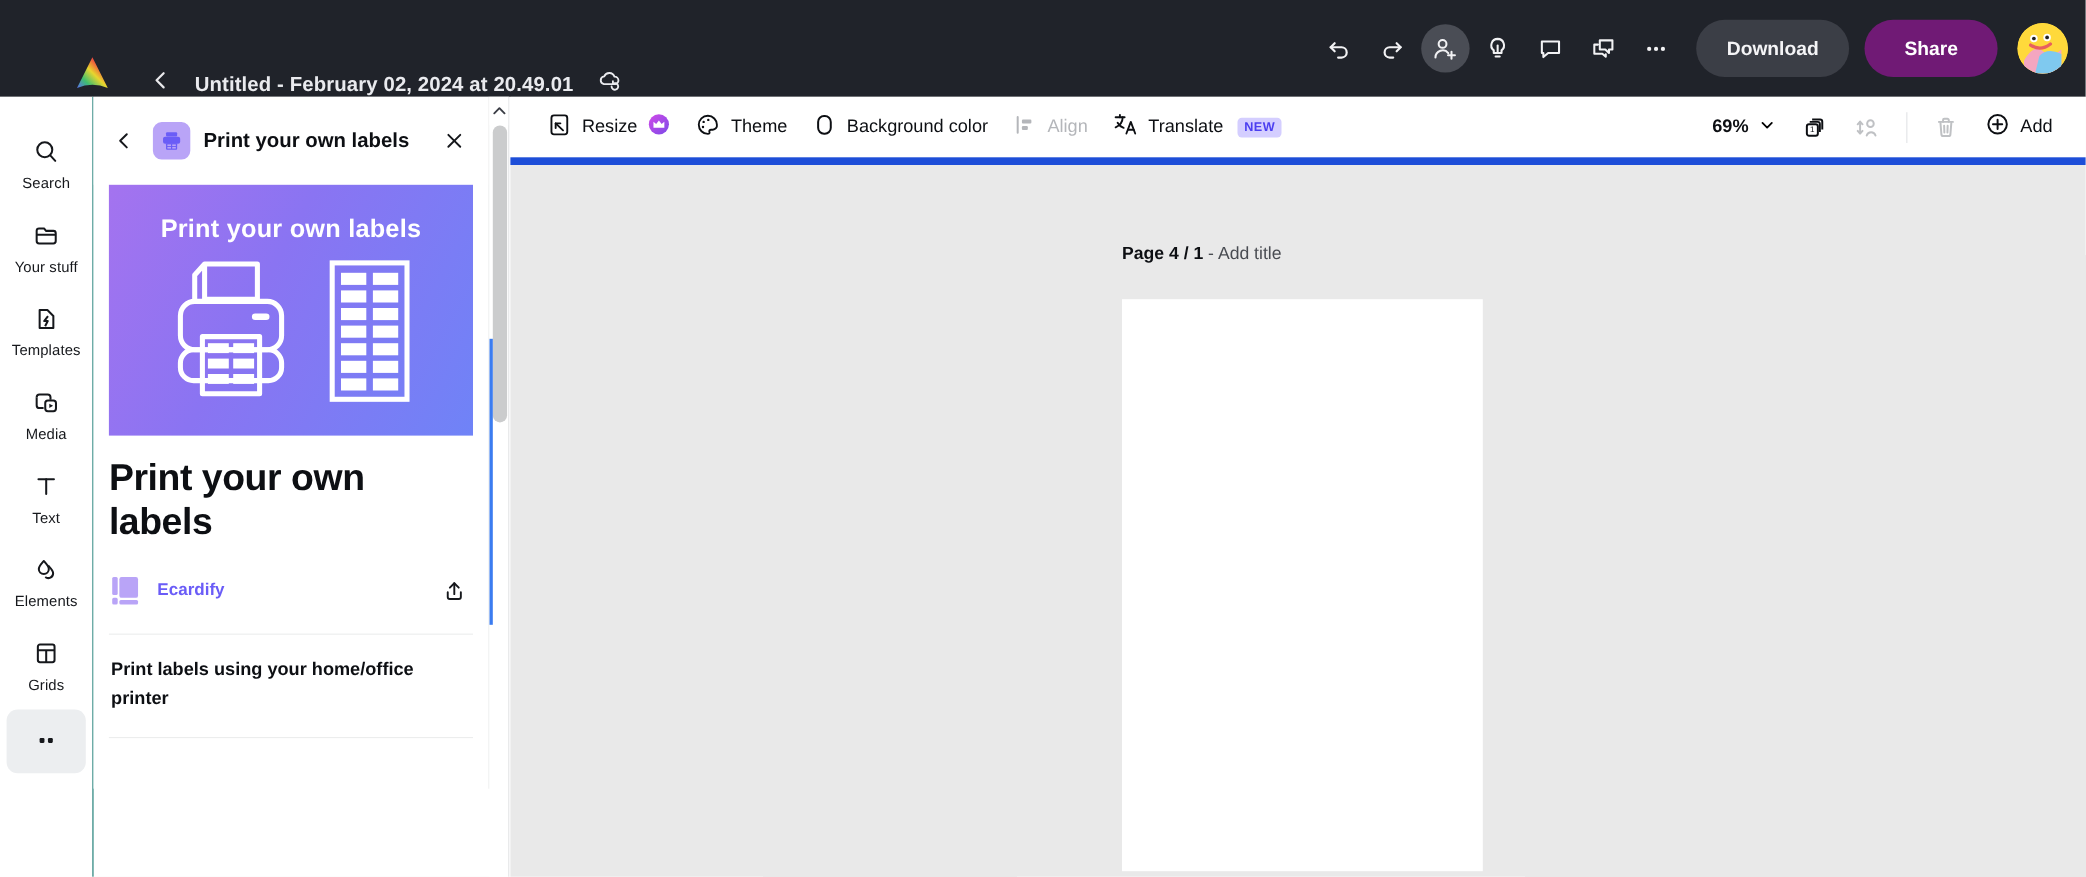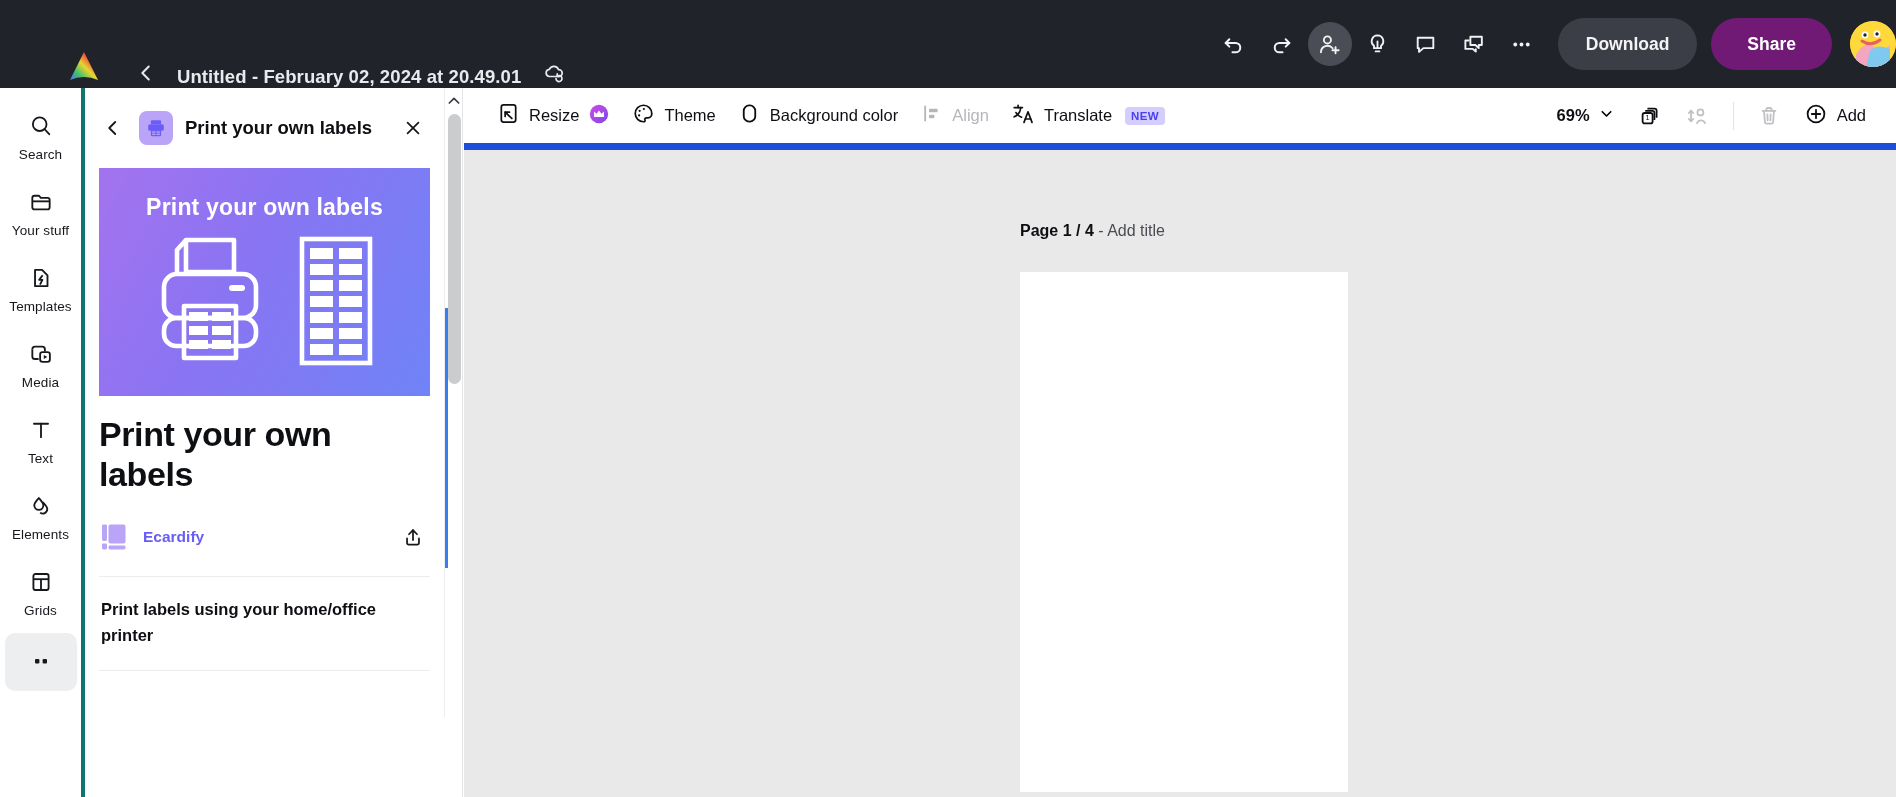--- a/index.html
+++ b/index.html
@@ -20,21 +20,21 @@
     width: 30px; height: 30px; display: flex; align-items: center; justify-content: center;
     color: #e9e9ec; cursor: pointer; margin-right: 16px;
   }
   .doc-title {
     color: #e9eaee; font-size: 18.5px; font-weight: 700; letter-spacing: .1px;
     white-space: nowrap;
   }
   .cloud-sync { margin-left: 18px; width: 30px; height: 30px; color: #e9eaee; display:flex;align-items:center;justify-content:center; }
 
   .topbar-right {
-    margin-left: auto; display: flex; align-items: center; gap: 4px; 
+    margin-left: auto; display: flex; align-items: center; gap: 4px; padding-right: 16px;
   }
   .ticon {
     width: 44px; height: 44px; border-radius: 50%;
     display: flex; align-items: center; justify-content: center;
     color: #f2f2f4; cursor: pointer;
   }
   .ticon.active { background: #4a4d55; }
   .btn-download {
     height: 52px; padding: 0 28px; border-radius: 26px; background: #3b3e46;
     color: #f4f4f6; font-size: 17.5px; font-weight: 700; display: flex; align-items: center;
@@ -47,23 +47,23 @@
   }
   .avatar {
     width: 46px; height: 46px; border-radius: 50%; margin-left: 14px;
     background: #ffd93b; display:flex;align-items:center;justify-content:center;
     cursor: pointer; overflow: hidden;
   }
 
   
   .rail {
     position: absolute; top: 88px; left: 0; width: 85px; height: 709px;
-    background: #ffffff; border-right: 4px solid #0f766e;
+    background: #ffffff; border-right: 1px solid #0f766e;
     display: flex; flex-direction: column; align-items: center;
-    padding-top: 13px; overflow: hidden;
+    padding-top: 25px; overflow: hidden;
   }
   .rail-item {
     width: 72px; padding: 10px 0 6px; display: flex; flex-direction: column;
     align-items: center; gap: 6px; cursor: pointer; border-radius: 10px; margin-bottom: 9px;
   }
   .rail-glyph { height: 30px; display: flex; align-items: center; justify-content: center; color: #16181c; }
   .rail-label { font-size: 13.5px; color: #16181c; font-weight: 400; letter-spacing: .1px; }
   .rail-item.more { background: #eceef0; padding: 14px 0; }
 
   
@@ -579,16 +579,16 @@
           <line x1="7.8" y1="12" x2="16.2" y2="12"></line>
         </svg>
       </span>
       <span class="add-label">Add</span>
     </div>
   </div>
 </div>
 
 <div class="canvas-area">
   <div class="page-label">
-    <b>Page 1 / 4</b><span> - </span><span>Add title</span>
+    <b>Page 4 / 1</b><span> - </span><span>Add title</span>
   </div>
   <div class="page-sheet"></div>
 </div>
 
 </body></html>

